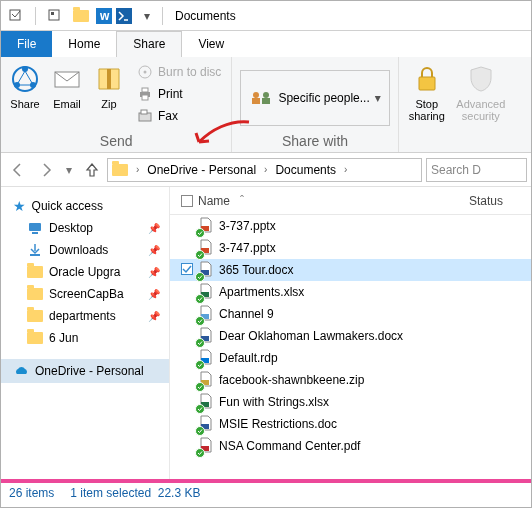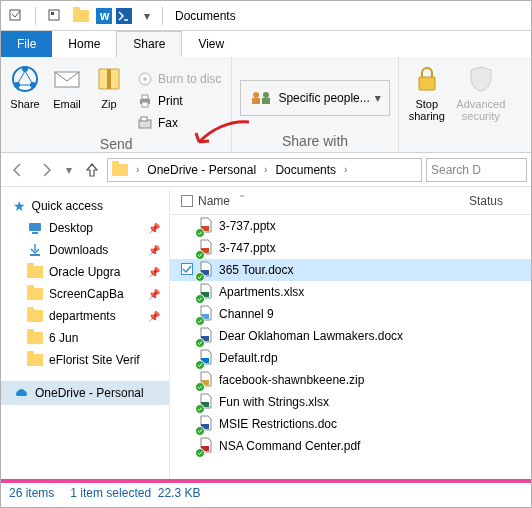--- a/index.html
+++ b/index.html
@@ -16,21 +16,21 @@
   .ribbon { background: #f5f6f7; height: 96px; border-bottom: 1px solid #d0d0d0; display: flex; }
   .ribbon-group { border-right: 1px solid #e0e0e0; display: flex; flex-direction: column; padding: 2px 4px 0; }
   .ribbon-group-body { flex: 1; display: flex; gap: 2px; }
   .ribbon-group-label { text-align: center; font-size: 14px; color: #666; padding: 2px 0 3px; }
   .rbtn-big { width: 40px; display: flex; flex-direction: column; align-items: center; justify-content: flex-start; gap: 3px; padding-top: 4px; font-size: 11px; text-align: center; line-height: 1.1; }
   .rbtn-small { height: 22px; display: flex; align-items: center; gap: 5px; padding: 0 4px; font-size: 12px; }
   .rbtn-disabled { color: #aaa; }
   .icon-slot { display: flex; align-items: center; justify-content: center; }
   .icon32 { width: 32px; height: 32px; }
   .icon16 { width: 16px; height: 16px; }
-  .vstack { display: flex; flex-direction: column; margin-top: 7px; }
+  .vstack { display: flex; flex-direction: column; }
 
   .addr-bar { height: 34px; display: flex; align-items: center; border-bottom: 1px solid #e0e0e0; padding: 0 4px; gap: 2px; }
   .nav-btn { width: 26px; height: 26px; display: flex; align-items: center; justify-content: center; color: #777; }
   .addr-box { flex: 1; border: 1px solid #c0c0c0; height: 24px; display: flex; align-items: center; background: #fff; }
   .crumb { padding: 0 4px; display: flex; align-items: center; gap: 3px; height: 100%; }
   .crumb-sep { color: #666; font-size: 10px; }
   .search-box { width: 101px; border: 1px solid #c0c0c0; height: 24px; display: flex; align-items: center; padding: 0 4px; color: #888; margin-left: 2px; overflow: hidden; white-space: nowrap; }
 
   .body-area { display: flex; height: 292px; }
   .nav-pane { width: 169px; border-right: 1px solid #e8e8e8; padding: 8px 0 4px 12px; overflow: hidden; }
@@ -168,21 +168,21 @@
             </span>
           <span>Fax</span>
         </div>
       </div>
     </div>
     <div class="ribbon-group-label">Send</div>
   </div>
 
   <div class="ribbon-group">
     <div class="ribbon-group-body" style="align-items:center;">
-      <div class="rbtn-small" style="border:1px solid #c9c9c9; height:36px; padding:0 8px; margin:6px 4px 0;">
+      <div class="rbtn-small" style="border:1px solid #c9c9c9; height:56px; padding:0 8px; margin:6px 4px 0;">
         <span class="icon-slot">
           <svg viewBox="0 0 24 16" width="24" height="16">
               <circle cx="7" cy="5" r="3" fill="#d98d3d"></circle>
               <rect x="3" y="8" width="8" height="6" fill="#d98d3d"></rect>
               <circle cx="17" cy="5" r="3" fill="#6b925b"></circle>
               <rect x="13" y="8" width="8" height="6" fill="#6b925b"></rect>
             </svg>
         </span>
         <span>Specific people...</span>
         <span style="color:#555;">▾</span>
@@ -303,26 +303,20 @@
             </span>
             <span>departments</span>
             <span class="pin">📌</span>
           </div>
           <div class="nav-row">
             <span class="icon-slot icon16">
               <span class="folder-ico"></span>
             </span>
             <span>6 Jun</span>
           </div>
-          <div class="nav-row">
-            <span class="icon-slot icon16">
-              <span class="folder-ico"></span>
-            </span>
-            <span>eFlorist Site Verif</span>
-          </div>
         </div>
     </div>
     <div class="onedrive-row">
       <svg width="16" height="16" viewBox="0 0 16 16">
           <path d="M4 11 a3 3 0 0 1 1 -5 a4 4 0 0 1 7 0 a3 3 0 0 1 1 5 Z" fill="#1a8ccf"></path>
         </svg>
       <span>OneDrive - Personal</span>
     </div>
   </div>
 

